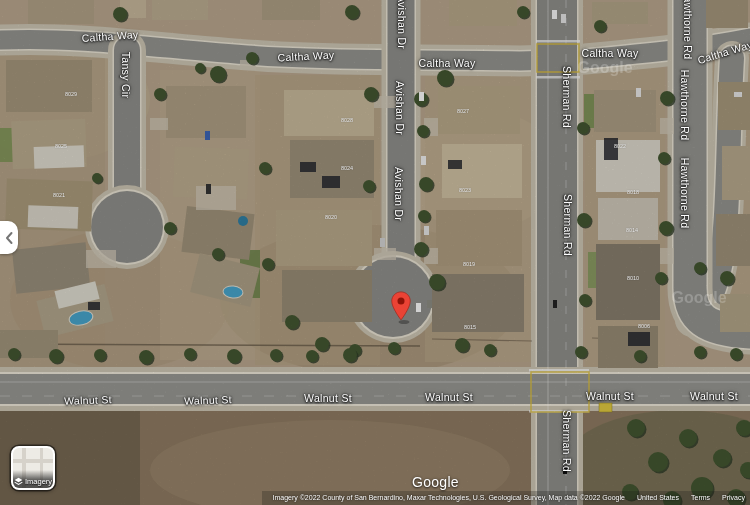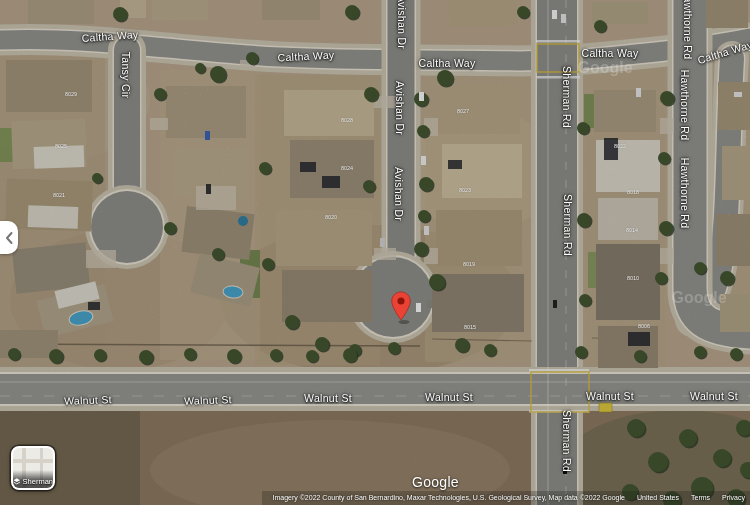--- a/index.html
+++ b/index.html
@@ -389,21 +389,21 @@
       <path d="M8.5 3 L4 8 L8.5 13" fill="none" stroke="#757575" stroke-width="2" stroke-linecap="round" stroke-linejoin="round"></path>
     </svg>
   </button>
 
   <div class="layers-btn">
     <div class="layers-strip">
       <svg width="9" height="9" viewBox="0 0 14 14">
         <path d="M7 1 L13 4.5 L7 8 L1 4.5 Z" fill="#ffffff"></path>
         <path d="M1 8 L7 11.5 L13 8" fill="none" stroke="#ffffff" stroke-width="1.6"></path>
       </svg>
-      <span>Sherman</span>
+      <span>Imagery</span>
     </div>
   </div>
 
   <div class="glogo">Google</div>
 
   <div class="attribution">
     <span>Imagery ©2022 County of San Bernardino, Maxar Technologies, U.S. Geological Survey, Map data ©2022 Google</span>
     <span class="attr-link">United States</span>
     <span class="attr-link">Terms</span>
     <span class="attr-link">Privacy</span>

